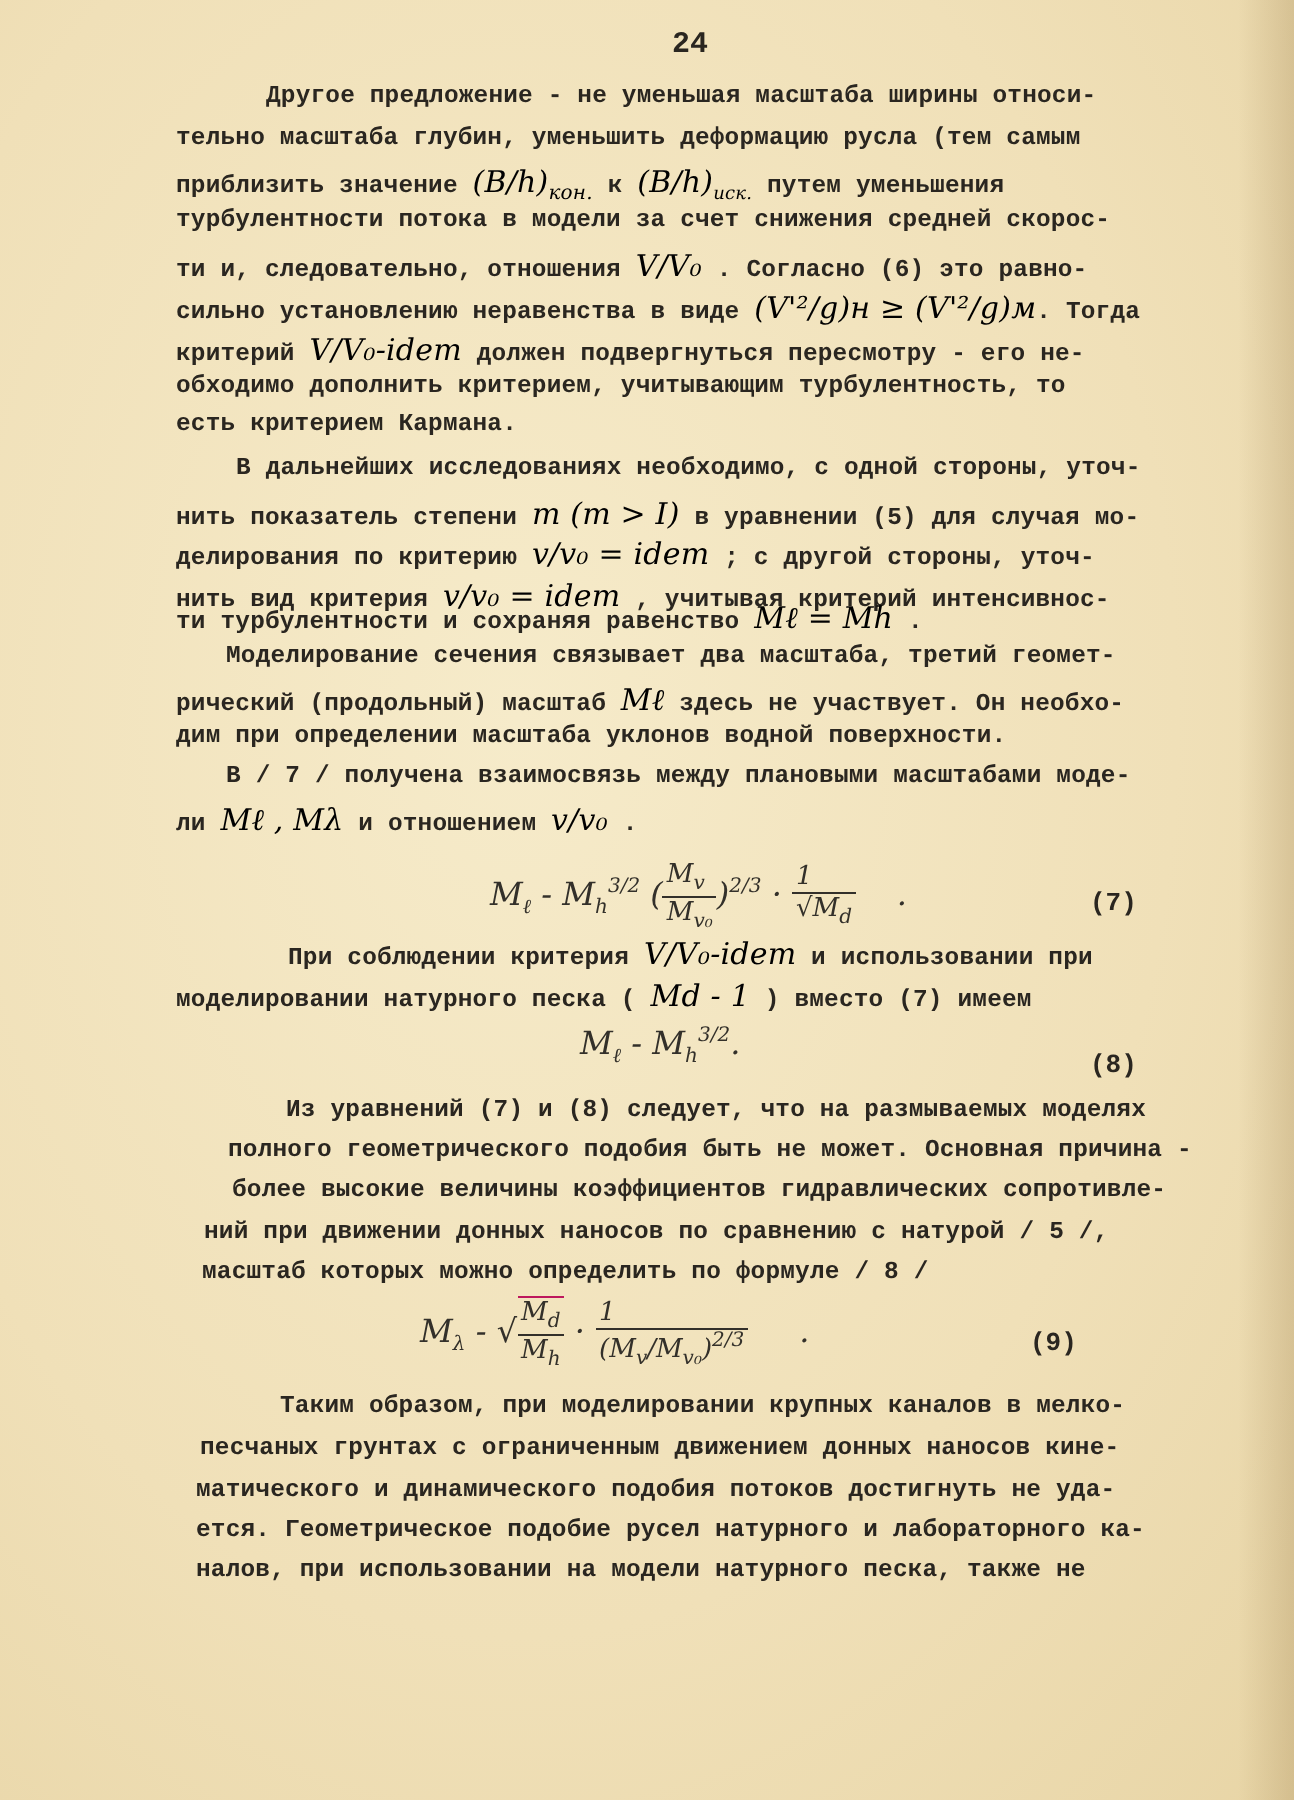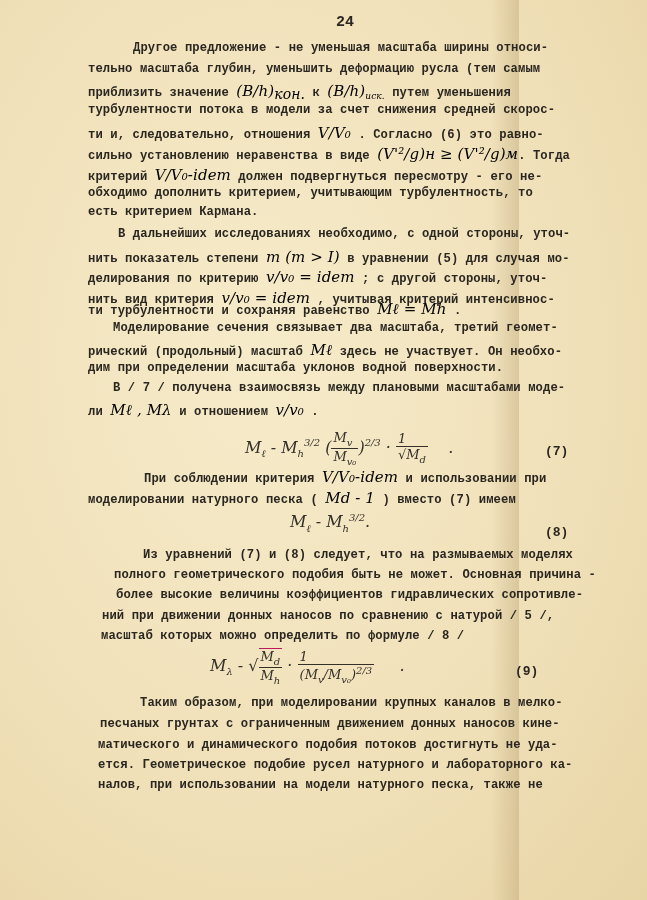--- a/index.html
+++ b/index.html
@@ -4,21 +4,21 @@
 <style>
   html, body { margin: 0; padding: 0; }
   body {
     width: 647px; height: 900px; overflow: hidden;
     background: #f2e4bf;
     background-image: radial-gradient(ellipse at 40% 40%, #f6ebca 0%, #f0e0b8 60%, #e8d5a6 100%);
     position: relative;
     font-family: "Liberation Mono", "DejaVu Sans Mono", monospace;
     color: #2a2620;
   }
-  .page { position: absolute; left: 0; top: 0; width: 519px; height: 900px; border-radius: 12px; }
+  .page { position: absolute; left: 0; top: 0; width: 647px; height: 900px; border-radius: 12px; }
   .right-shadow { position: absolute; right: 0; top: 0; width: 28px; height: 900px;
     background: linear-gradient(to right, rgba(0,0,0,0), rgba(150,120,70,0.25)); }
   .page-num { position: absolute; left: 336px; top: 14px; font-size: 15px; font-weight: bold; }
   .line { position: absolute; left: 88px; font-size: 12.2px; font-weight: bold; white-space: nowrap; letter-spacing: 0.1px; }
   .hw { font-family: "DejaVu Serif", serif; font-style: italic; font-weight: normal; font-size: 15px; color: #000000; }
   .eq { position: absolute; font-family: "DejaVu Serif", serif; font-style: italic; font-size: 16px; color: #33302a; white-space: nowrap; }
   .eqnum { position: absolute; font-size: 13px; font-weight: bold; }
   sup, sub { font-size: 10px; }
   .frac { display: inline-block; vertical-align: middle; text-align: left; font-size: 13px; }
   .frac .n { display: block; border-bottom: 1px solid #33302a; padding: 0 2px; }
@@ -28,21 +28,21 @@
 <body>
 
 <div class="page">
   <div class="right-shadow"></div>
 
   <div class="page-num">24</div>
 
   <div class="line" style="top:41px; left:133px;">Другое предложение - не уменьшая масштаба ширины относи-</div>
   <div class="line" style="top:62px;">тельно масштаба глубин, уменьшить деформацию русла (тем самым</div>
   <div class="line" style="top:82px;">
-    <span>приблизить значение </span><span class="hw">(B/h)</span><sub class="hw" style="font-size:14px">кон.</sub><span> к </span><span class="hw">(B/h)</span><sub class="hw" style="font-size:9px">иск.</sub><span> путем уменьшения</span>
+    <span>приблизить значение </span><span class="hw">(B/h)</span><sub class="hw" style="font-size:10px">кон.</sub><span> к </span><span class="hw">(B/h)</span><sub class="hw" style="font-size:9px">иск.</sub><span> путем уменьшения</span>
   </div>
   <div class="line" style="top:103px;">турбулентности потока в модели за счет снижения средней скорос-</div>
   <div class="line" style="top:124px;">
     <span>ти и, следовательно, отношения </span><span class="hw">V/V₀</span><span> . Согласно (6) это равно-</span>
   </div>
   <div class="line" style="top:145px;">
     <span>сильно установлению неравенства в виде </span><span class="hw">(V'²/g)н ≥ (V'²/g)м</span><span>. Тогда</span>
   </div>
   <div class="line" style="top:166px;">
     <span>критерий </span><span class="hw">V/V₀-idem</span><span> должен подвергнуться пересмотру - его не-</span>

